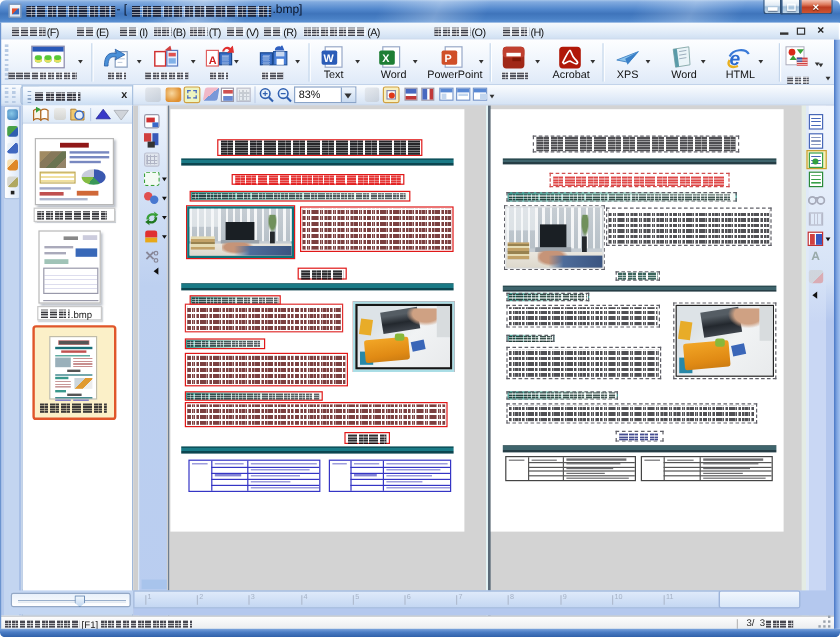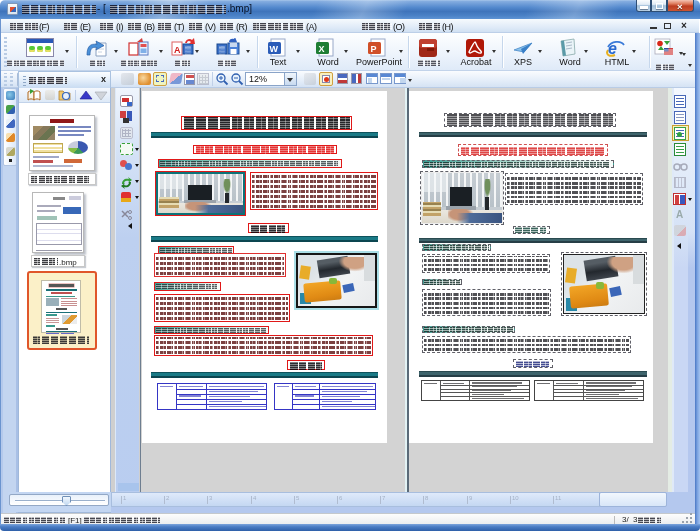--- a/index.html
+++ b/index.html
@@ -317,21 +317,21 @@
       <circle cx="6" cy="6" r="4" fill="#e8f2fc" stroke="#3060b0" stroke-width="1.3"></circle>
       <path d="M9 9 L12.5 12.5" stroke="#3060b0" stroke-width="1.8"></path>
       <path d="M4 6 L8 6 M6 4 L6 8" stroke="#3060b0" stroke-width="1"></path>
     </svg>
  <svg style="position:absolute;left:229px;top:1px" width="14" height="14" viewBox="0 0 14 14">
       <circle cx="6" cy="6" r="4" fill="#e8f2fc" stroke="#3060b0" stroke-width="1.3"></circle>
       <path d="M9 9 L12.5 12.5" stroke="#3060b0" stroke-width="1.8"></path>
       <path d="M4 6 L8 6" stroke="#3060b0" stroke-width="1"></path>
     </svg>
  <div style="position:absolute;left:244px;top:1px;width:52px;height:14px;background:#fff;border:1px solid #8aa4c8">
-   <span style="position:absolute;left:3px;top:1px;font-size:9px;color:#111">12%</span>
+   <span style="position:absolute;left:3px;top:1px;font-size:9px;color:#111">83%</span>
    <div style="position:absolute;right:0;top:0;width:12px;height:12px;background:linear-gradient(180deg,#f0f6fc,#c8daf0);border-left:1px solid #8aa4c8"></div>
    <div class="drop" style="right:3px;top:5px;border-width:3px;border-top-width:4px"></div>
  </div>
  <div style="position:absolute;left:303px;top:2px;width:12px;height:12px;background:linear-gradient(135deg,#dce0e6,#bcc2ca);border-radius:2px;opacity:.6"></div>
  <div style="position:absolute;left:318px;top:1px;width:14px;height:14px;background:#f8f0c0;border:1px solid #d0a040;border-radius:2px">
       <div style="position:absolute;left:2px;top:2px;width:8px;height:8px;background:#fff;border:1px solid #88a"></div>
       <div style="position:absolute;left:4px;top:4px;width:5px;height:5px;background:#e03818;border-radius:50%"></div>
     </div>
  <div style="position:absolute;left:336px;top:2px;width:11px;height:11px;background:#fff;border:1px solid #99a">
       <div style="position:absolute;left:0;top:0;width:9px;height:4px;background:#4868c0"></div>

